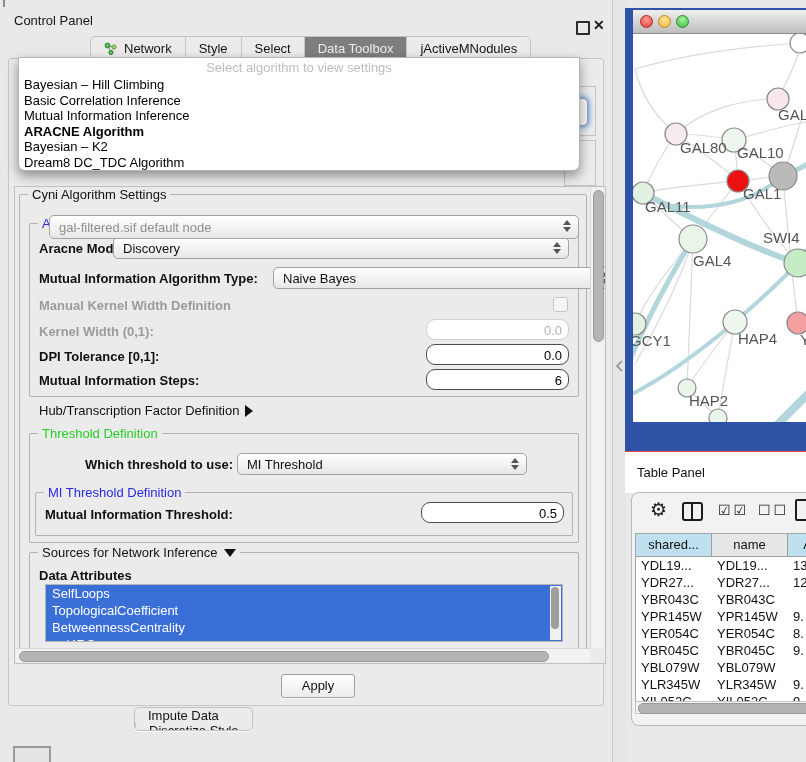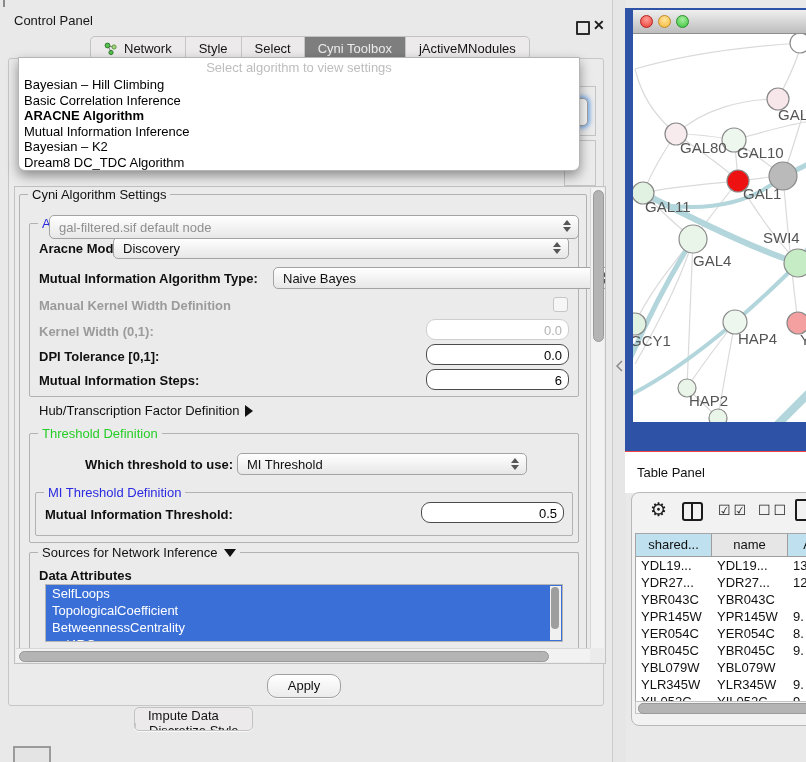--- a/index.html
+++ b/index.html
@@ -59,21 +59,21 @@
   .field{position:absolute;height:21px;box-sizing:border-box;background:#fff;text-align:right;padding:3px 6px 0 0;border-radius:9px;}
   .field.on{border:1px solid #4c4c4c;color:#000;}
   .field.off{border:1px solid #cfcfcf;color:#b3b3b3;}
   .checkbox{position:absolute;width:13px;height:13px;border:1px solid #c6c6c6;border-radius:3px;background:#f6f6f6;}
 
   .listbox{position:absolute;background:#fff;border:1px solid #b5b5b5;overflow:hidden;}
   .listitem{height:17px;line-height:17px;background:#3a6fd8;color:#fff;padding-left:6px;}
   .list-vscroll{position:absolute;right:1px;top:1px;bottom:1px;width:11px;background:#f0f0f0;}
   .list-vscroll .thumb{position:absolute;left:1px;top:1px;width:8px;height:42px;border-radius:5px;background:#9e9e9e;}
 
-  #apply-btn{left:267px;top:674px;width:72px;height:22px;border:1px solid #9f9f9f;border-radius:10px;
+  #apply-btn{left:281px;top:674px;width:72px;height:22px;border:1px solid #9f9f9f;border-radius:3px;
              background:linear-gradient(#ffffff,#ececec);text-align:center;line-height:21px;box-shadow:0 1px 0 rgba(255,255,255,.8);}
 
   
   #gutter{left:612px;top:0;width:13px;height:762px;background:#e6e6e6;border-left:1px solid #cccccc;}
   #top-tick{left:3px;top:0;width:2px;height:7px;background:#8a8a8a;}
 
   
   #net-window{left:625px;top:8px;width:181px;height:443px;background:#2e53a6;}
   #net-titlebar{left:8px;top:2px;width:173px;height:23px;background:linear-gradient(#efefef,#bdbdbd);border-bottom:1px solid #8e8e8e;}
   .light{position:absolute;top:5px;width:13px;height:13px;border-radius:50%;}
@@ -134,21 +134,21 @@
       </svg>
       <span>Network</span>
     </div>
     <div class="seg">
         <span>Style</span>
       </div>
     <div class="seg">
         <span>Select</span>
       </div>
     <div class="seg selected">
-        <span>Cyni Toolbox</span>
+        <span>Data Toolbox</span>
       </div>
     <div class="seg">
         <span>jActiveMNodules</span>
       </div>
   </div>
 
   <div class="abs" id="cp-body">
 
     <div class="abs combo" id="bg-combo">
       <span>gal-filtered.sif default node</span>
@@ -159,22 +159,22 @@
     </div>
   </div>
   <div class="abs frag-border" style="left:564px;top:86px;width:30px;height:48px;"></div>
   <div class="abs frag-border" style="left:564px;top:140px;width:30px;height:44px;"></div>
   <div class="abs" id="frag-combo"></div>
 
   <div class="abs" id="algo-popup">
     <div id="popup-placeholder">Select algorithm to view settings</div>
     <div class="algo-item">Bayesian – Hill Climbing</div>
     <div class="algo-item">Basic Correlation Inference</div>
+    <div class="algo-item">Mutual Information Inference</div>
     <div class="algo-item bold">ARACNE Algorithm</div>
-    <div class="algo-item">Mutual Information Inference</div>
     <div class="algo-item">Bayesian – K2</div>
     <div class="algo-item">Dream8 DC_TDC Algorithm</div>
   </div>
 
   <div class="abs" id="scroll-area">
 
     <div class="groupbox" style="left:4px;top:7px;width:566px;height:458px;">
       <span class="grouplabel">Cyni Algorithm Settings</span>
     </div>
 

